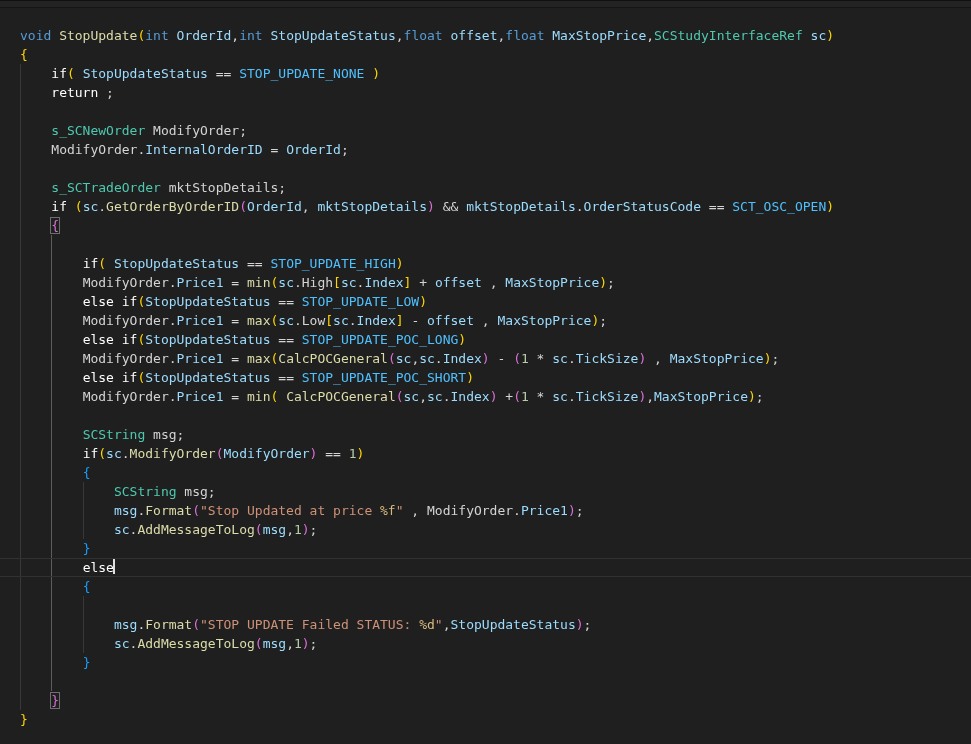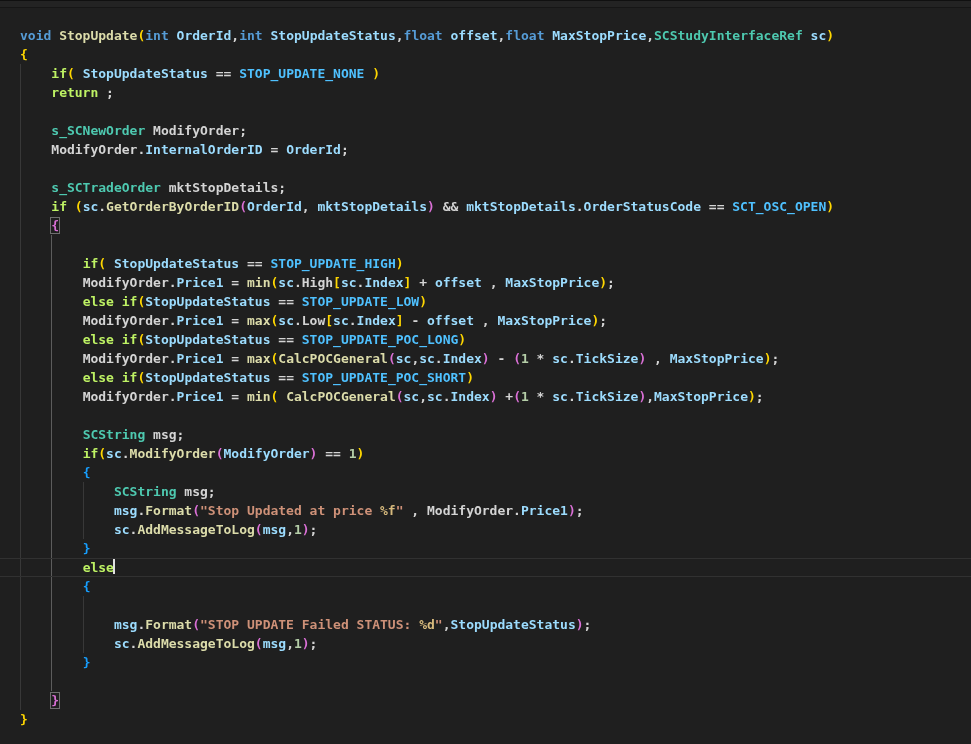--- a/index.html
+++ b/index.html
@@ -11,21 +11,20 @@
   .editor-top-edge{height:1px;background:#101010;}
   .editor-top-strip{height:6px;background:#232323;}
   .editor-top-seam{height:1px;background:#161616;}
   .code-area{
     position:relative;
     padding-top:18px;
     font-size:13px;
     line-height:19px;
     color:#d4d4d4;
     white-space:pre;
-    font-weight:bold;
   }
   .line{
     position:relative;
     height:19px;
     padding-left:20px;
     box-sizing:border-box;
     white-space:pre;
   }
   .line.current{
     border-top:1px solid #313131;
@@ -43,19 +42,19 @@
   }
   .cursor{
     display:inline-block;
     width:2px;height:15px;
     margin-left:-1px;
     vertical-align:-2px;
     background:#e0e0e0;
   }
   .t-ws{color:transparent;}
 </style>
-<style>.t-kw{color:#569cd6;}.t-ctrl{color:#bef264;}.t-fn{color:#dcdcaa;}.t-type{color:#4ec9b0;}.t-var{color:#9cdcfe;}.t-plain{color:#d4d4d4;}.t-const{color:#4fc1ff;}.t-num{color:#b5cea8;}.t-str{color:#ce9178;}.t-ph{color:#d7ba7d;}.t-b1{color:#ffd700;}.t-b2{color:#da70d6;}.t-b3{color:#179fff;}.t-ws{color:#d4d4d4;}</style></head>
+<style>.t-kw{color:#569cd6;}.t-ctrl{color:#ffffff;}.t-fn{color:#dcdcaa;}.t-type{color:#4ec9b0;}.t-var{color:#9cdcfe;}.t-plain{color:#d4d4d4;}.t-const{color:#4fc1ff;}.t-num{color:#b5cea8;}.t-str{color:#ce9178;}.t-ph{color:#d7ba7d;}.t-b1{color:#ffd700;}.t-b2{color:#da70d6;}.t-b3{color:#179fff;}.t-ws{color:#d4d4d4;}</style></head>
 <body>
 
 <div class="editor-top-edge"></div>
 <div class="editor-top-strip"></div>
 <div class="editor-top-seam"></div>
 <div class="code-area" id="code-area"><div class="line"><span class="t-kw">void</span><span class="t-plain"> </span><span class="t-fn">StopUpdate</span><span class="t-b1">(</span><span class="t-kw">int</span><span class="t-plain"> </span><span class="t-var">OrderId</span><span class="t-plain">,</span><span class="t-kw">int</span><span class="t-plain"> </span><span class="t-var">StopUpdateStatus</span><span class="t-plain">,</span><span class="t-kw">float</span><span class="t-plain"> </span><span class="t-var">offset</span><span class="t-plain">,</span><span class="t-kw">float</span><span class="t-plain"> </span><span class="t-var">MaxStopPrice</span><span class="t-plain">,</span><span class="t-type">SCStudyInterfaceRef</span><span class="t-plain"> </span><span class="t-var">sc</span><span class="t-b1">)</span></div><div class="line"><span class="t-b1">{</span></div><div class="line"><span class="guide" style="left: 20px;"></span><span class="t-ws">    </span><span class="t-ctrl">if</span><span class="t-b1">(</span><span class="t-plain"> </span><span class="t-var">StopUpdateStatus</span><span class="t-plain"> == </span><span class="t-const">STOP_UPDATE_NONE</span><span class="t-plain"> </span><span class="t-b1">)</span></div><div class="line"><span class="guide" style="left: 20px;"></span><span class="t-ws">    </span><span class="t-ctrl">return</span><span class="t-plain"> ;</span></div><div class="line"><span class="guide" style="left: 20px;"></span></div><div class="line"><span class="guide" style="left: 20px;"></span><span class="t-ws">    </span><span class="t-type">s_SCNewOrder</span><span class="t-plain"> ModifyOrder;</span></div><div class="line"><span class="guide" style="left: 20px;"></span><span class="t-ws">    </span><span class="t-plain">ModifyOrder.</span><span class="t-var">InternalOrderID</span><span class="t-plain"> = </span><span class="t-var">OrderId</span><span class="t-plain">;</span></div><div class="line"><span class="guide" style="left: 20px;"></span></div><div class="line"><span class="guide" style="left: 20px;"></span><span class="t-ws">    </span><span class="t-type">s_SCTradeOrder</span><span class="t-plain"> mktStopDetails;</span></div><div class="line"><span class="guide" style="left: 20px;"></span><span class="t-ws">    </span><span class="t-ctrl">if</span><span class="t-plain"> </span><span class="t-b1">(</span><span class="t-var">sc</span><span class="t-plain">.</span><span class="t-fn">GetOrderByOrderID</span><span class="t-b2">(</span><span class="t-var">OrderId</span><span class="t-plain">, </span><span class="t-var">mktStopDetails</span><span class="t-b2">)</span><span class="t-plain"> &amp;&amp; </span><span class="t-var">mktStopDetails</span><span class="t-plain">.</span><span class="t-var">OrderStatusCode</span><span class="t-plain"> == </span><span class="t-const">SCT_OSC_OPEN</span><span class="t-b1">)</span></div><div class="line"><span class="guide" style="left: 20px;"></span><span class="t-ws">    </span><span class="t-b2 match-box">{</span></div><div class="line"><span class="guide" style="left: 20px;"></span><span class="guide active" style="left: 51.25px;"></span></div><div class="line"><span class="guide" style="left: 20px;"></span><span class="guide active" style="left: 51.25px;"></span><span class="t-ws">        </span><span class="t-ctrl">if</span><span class="t-b1">(</span><span class="t-plain"> </span><span class="t-var">StopUpdateStatus</span><span class="t-plain"> == </span><span class="t-const">STOP_UPDATE_HIGH</span><span class="t-b1">)</span></div><div class="line"><span class="guide" style="left: 20px;"></span><span class="guide active" style="left: 51.25px;"></span><span class="t-ws">        </span><span class="t-plain">ModifyOrder.</span><span class="t-var">Price1</span><span class="t-plain"> = </span><span class="t-fn">min</span><span class="t-b1">(</span><span class="t-var">sc</span><span class="t-plain">.High</span><span class="t-b1">[</span><span class="t-var">sc</span><span class="t-plain">.</span><span class="t-var">Index</span><span class="t-b1">]</span><span class="t-plain"> + </span><span class="t-var">offset</span><span class="t-plain"> , </span><span class="t-var">MaxStopPrice</span><span class="t-b1">)</span><span class="t-plain">;</span></div><div class="line"><span class="guide" style="left: 20px;"></span><span class="guide active" style="left: 51.25px;"></span><span class="t-ws">        </span><span class="t-ctrl">else</span><span class="t-plain"> </span><span class="t-ctrl">if</span><span class="t-b1">(</span><span class="t-var">StopUpdateStatus</span><span class="t-plain"> == </span><span class="t-const">STOP_UPDATE_LOW</span><span class="t-b1">)</span></div><div class="line"><span class="guide" style="left: 20px;"></span><span class="guide active" style="left: 51.25px;"></span><span class="t-ws">        </span><span class="t-plain">ModifyOrder.</span><span class="t-var">Price1</span><span class="t-plain"> = </span><span class="t-fn">max</span><span class="t-b1">(</span><span class="t-var">sc</span><span class="t-plain">.Low</span><span class="t-b1">[</span><span class="t-var">sc</span><span class="t-plain">.</span><span class="t-var">Index</span><span class="t-b1">]</span><span class="t-plain"> - </span><span class="t-var">offset</span><span class="t-plain"> , </span><span class="t-var">MaxStopPrice</span><span class="t-b1">)</span><span class="t-plain">;</span></div><div class="line"><span class="guide" style="left: 20px;"></span><span class="guide active" style="left: 51.25px;"></span><span class="t-ws">        </span><span class="t-ctrl">else</span><span class="t-plain"> </span><span class="t-ctrl">if</span><span class="t-b1">(</span><span class="t-var">StopUpdateStatus</span><span class="t-plain"> == </span><span class="t-const">STOP_UPDATE_POC_LONG</span><span class="t-b1">)</span></div><div class="line"><span class="guide" style="left: 20px;"></span><span class="guide active" style="left: 51.25px;"></span><span class="t-ws">        </span><span class="t-plain">ModifyOrder.</span><span class="t-var">Price1</span><span class="t-plain"> = </span><span class="t-fn">max</span><span class="t-b1">(</span><span class="t-fn">CalcPOCGeneral</span><span class="t-b2">(</span><span class="t-var">sc</span><span class="t-plain">,</span><span class="t-var">sc</span><span class="t-plain">.</span><span class="t-var">Index</span><span class="t-b2">)</span><span class="t-plain"> - </span><span class="t-b2">(</span><span class="t-num">1</span><span class="t-plain"> * </span><span class="t-var">sc</span><span class="t-plain">.</span><span class="t-var">TickSize</span><span class="t-b2">)</span><span class="t-plain"> , </span><span class="t-var">MaxStopPrice</span><span class="t-b1">)</span><span class="t-plain">;</span></div><div class="line"><span class="guide" style="left: 20px;"></span><span class="guide active" style="left: 51.25px;"></span><span class="t-ws">        </span><span class="t-ctrl">else</span><span class="t-plain"> </span><span class="t-ctrl">if</span><span class="t-b1">(</span><span class="t-var">StopUpdateStatus</span><span class="t-plain"> == </span><span class="t-const">STOP_UPDATE_POC_SHORT</span><span class="t-b1">)</span></div><div class="line"><span class="guide" style="left: 20px;"></span><span class="guide active" style="left: 51.25px;"></span><span class="t-ws">        </span><span class="t-plain">ModifyOrder.</span><span class="t-var">Price1</span><span class="t-plain"> = </span><span class="t-fn">min</span><span class="t-b1">(</span><span class="t-plain"> </span><span class="t-fn">CalcPOCGeneral</span><span class="t-b2">(</span><span class="t-var">sc</span><span class="t-plain">,</span><span class="t-var">sc</span><span class="t-plain">.</span><span class="t-var">Index</span><span class="t-b2">)</span><span class="t-plain"> +</span><span class="t-b2">(</span><span class="t-num">1</span><span class="t-plain"> * </span><span class="t-var">sc</span><span class="t-plain">.</span><span class="t-var">TickSize</span><span class="t-b2">)</span><span class="t-plain">,</span><span class="t-var">MaxStopPrice</span><span class="t-b1">)</span><span class="t-plain">;</span></div><div class="line"><span class="guide" style="left: 20px;"></span><span class="guide active" style="left: 51.25px;"></span></div><div class="line"><span class="guide" style="left: 20px;"></span><span class="guide active" style="left: 51.25px;"></span><span class="t-ws">        </span><span class="t-type">SCString</span><span class="t-plain"> msg;</span></div><div class="line"><span class="guide" style="left: 20px;"></span><span class="guide active" style="left: 51.25px;"></span><span class="t-ws">        </span><span class="t-ctrl">if</span><span class="t-b1">(</span><span class="t-var">sc</span><span class="t-plain">.</span><span class="t-fn">ModifyOrder</span><span class="t-b2">(</span><span class="t-var">ModifyOrder</span><span class="t-b2">)</span><span class="t-plain"> == </span><span class="t-num">1</span><span class="t-b1">)</span></div><div class="line"><span class="guide" style="left: 20px;"></span><span class="guide active" style="left: 51.25px;"></span><span class="t-ws">        </span><span class="t-b3">{</span></div><div class="line"><span class="guide" style="left: 20px;"></span><span class="guide active" style="left: 51.25px;"></span><span class="guide" style="left: 82.5px;"></span><span class="t-ws">            </span><span class="t-type">SCString</span><span class="t-plain"> msg;</span></div><div class="line"><span class="guide" style="left: 20px;"></span><span class="guide active" style="left: 51.25px;"></span><span class="guide" style="left: 82.5px;"></span><span class="t-ws">            </span><span class="t-var">msg</span><span class="t-plain">.</span><span class="t-fn">Format</span><span class="t-b2">(</span><span class="t-str">"Stop Updated at price </span><span class="t-ph">%f</span><span class="t-str">"</span><span class="t-plain"> , ModifyOrder.</span><span class="t-var">Price1</span><span class="t-b2">)</span><span class="t-plain">;</span></div><div class="line"><span class="guide" style="left: 20px;"></span><span class="guide active" style="left: 51.25px;"></span><span class="guide" style="left: 82.5px;"></span><span class="t-ws">            </span><span class="t-var">sc</span><span class="t-plain">.</span><span class="t-fn">AddMessageToLog</span><span class="t-b2">(</span><span class="t-var">msg</span><span class="t-plain">,</span><span class="t-num">1</span><span class="t-b2">)</span><span class="t-plain">;</span></div><div class="line"><span class="guide" style="left: 20px;"></span><span class="guide active" style="left: 51.25px;"></span><span class="t-ws">        </span><span class="t-b3">}</span></div><div class="line current"><span class="guide" style="left: 20px;"></span><span class="guide active" style="left: 51.25px;"></span><span class="t-ws">        </span><span class="t-ctrl">else</span><span class="cursor"></span></div><div class="line"><span class="guide" style="left: 20px;"></span><span class="guide active" style="left: 51.25px;"></span><span class="t-ws">        </span><span class="t-b3">{</span></div><div class="line"><span class="guide" style="left: 20px;"></span><span class="guide active" style="left: 51.25px;"></span><span class="guide" style="left: 82.5px;"></span></div><div class="line"><span class="guide" style="left: 20px;"></span><span class="guide active" style="left: 51.25px;"></span><span class="guide" style="left: 82.5px;"></span><span class="t-ws">            </span><span class="t-var">msg</span><span class="t-plain">.</span><span class="t-fn">Format</span><span class="t-b2">(</span><span class="t-str">"STOP UPDATE Failed STATUS: </span><span class="t-ph">%d</span><span class="t-str">"</span><span class="t-plain">,</span><span class="t-var">StopUpdateStatus</span><span class="t-b2">)</span><span class="t-plain">;</span></div><div class="line"><span class="guide" style="left: 20px;"></span><span class="guide active" style="left: 51.25px;"></span><span class="guide" style="left: 82.5px;"></span><span class="t-ws">            </span><span class="t-var">sc</span><span class="t-plain">.</span><span class="t-fn">AddMessageToLog</span><span class="t-b2">(</span><span class="t-var">msg</span><span class="t-plain">,</span><span class="t-num">1</span><span class="t-b2">)</span><span class="t-plain">;</span></div><div class="line"><span class="guide" style="left: 20px;"></span><span class="guide active" style="left: 51.25px;"></span><span class="t-ws">        </span><span class="t-b3">}</span></div><div class="line"><span class="guide" style="left: 20px;"></span><span class="guide active" style="left: 51.25px;"></span></div><div class="line"><span class="guide" style="left: 20px;"></span><span class="t-ws">    </span><span class="t-b2 match-box">}</span></div><div class="line"><span class="t-b1">}</span></div></div>
 
 </body></html>

